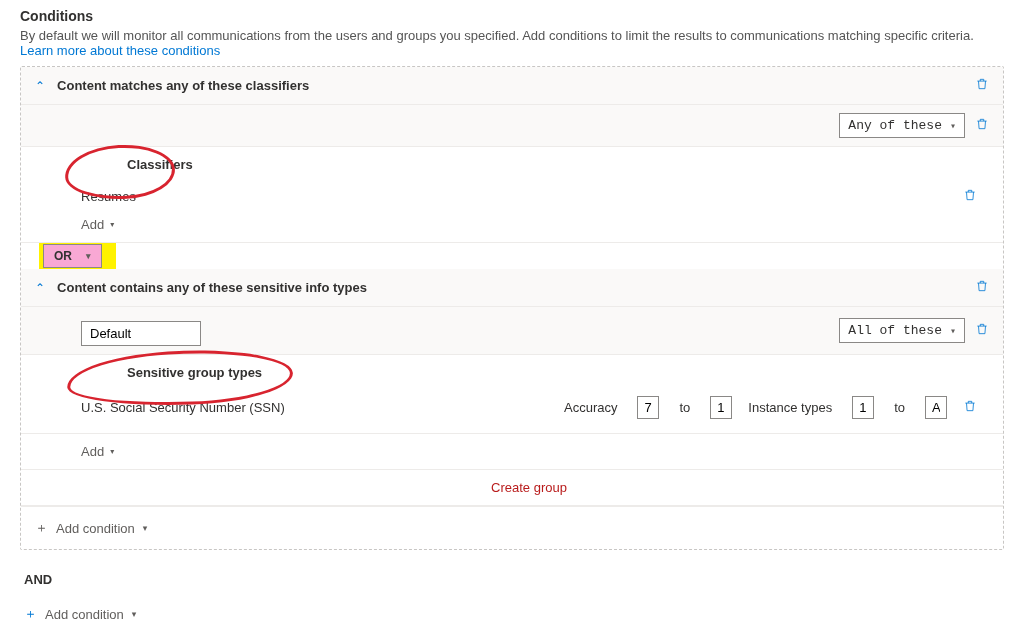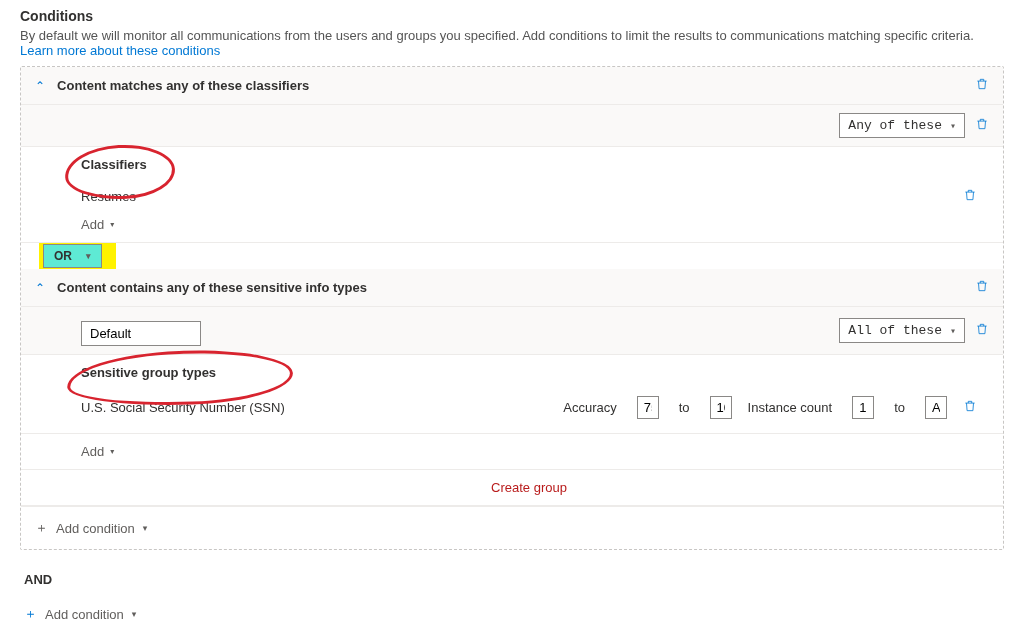--- a/index.html
+++ b/index.html
@@ -42,42 +42,42 @@
   border: 1px solid #8a8886;
   padding: 4px 8px;
   font-size: 13px;
   min-width: 100px;
   background: #fff;
   cursor: pointer;
   font-family: Liberation Mono, monospace;
 }
 .select-box .arrow { font-size: 10px; color: #605e5c; margin-left: 8px; }
 .sub-section { padding: 10px 26px 10px 60px; border-bottom: 1px solid #edebe9; position: relative; }
-.sub-title { font-weight: 600; margin-bottom: 12px; }
+.sub-title { font-weight: 600; margin-bottom: 12px; margin-left: 46px; }
 .item-row { display: flex; align-items: center; padding: 4px 0; }
 .item-row .label { flex: 1; }
 .item-row .trash { color: #0078d4; }
 .add-link {
   color: #605e5c;
   padding: 8px 0 0 0;
   display: inline-flex; align-items: center;
   cursor: pointer;
   font-size: 13px;
   justify-content: flex-end;
 }
 .add-link .arrow { font-size: 8px; margin-left: 6px; color: #605e5c; }
 .add-inline { padding: 10px 26px 10px 60px; border-bottom: 1px solid #edebe9; }
 .create-group { padding: 10px 26px 10px 60px; border-bottom: 1px solid #edebe9; color: #b91c1c; cursor:pointer;text-align:center;}
 .or-box {
   display: inline-flex; align-items: center;
   border: 1px solid #8a8886;
   padding: 4px 10px;
   font-size: 12px; font-weight: 600;
   margin: 10px 0 10px 44px;
-  background: #5eead4;
+  background: #f9a8d4;
   position: relative;
   cursor: pointer;
 }
 .or-box .arrow { font-size: 9px; margin-left: 14px; color: #605e5c; }
 .hl-yellow {
   display: inline-block;
   background: #fff200;
   padding: 1px 14px 1px 4px;
   margin-left: 18px;
 }
@@ -227,21 +227,21 @@
     <div class="sit-row">
       <span class="label">U.S. Social Security Number (SSN)</span>
       <span class="controls">
         <span class="accuracy-group">
           <span>Accuracy</span>
           <input class="small-input" value="75" style="">
           <span>to</span>
           <input class="small-input" value="100" style="">
         </span>
         <span class="accuracy-group">
-          <span>Instance count</span>
+          <span>Instance types</span>
           <input class="small-input" value="1" style="">
           <span>to</span>
           <input class="small-input" value="Any" style="">
         </span>
         <span class="trash">
           <svg class="trash-ico" viewBox="0 0 24 24">
               <path d="M4 7h16M9 7V4h6v3M6 7l1 13h10l1-13"></path>
             </svg>
         </span>
       </span>

